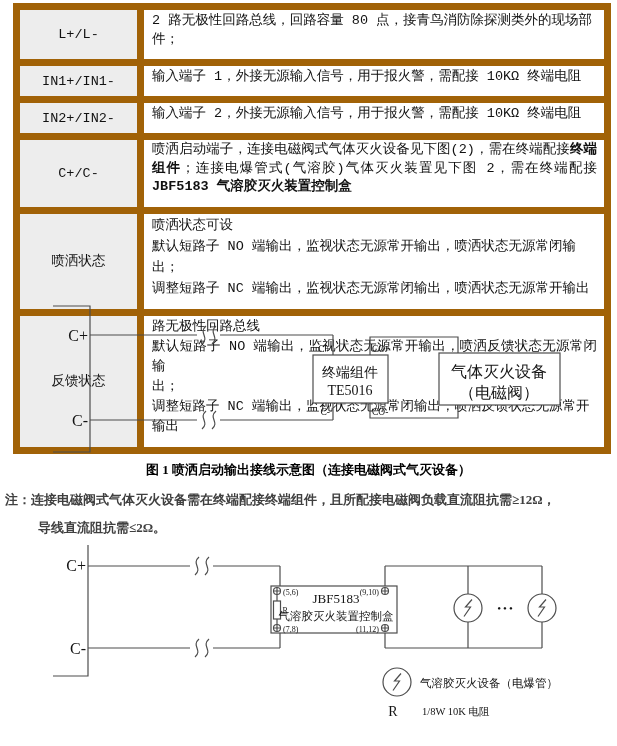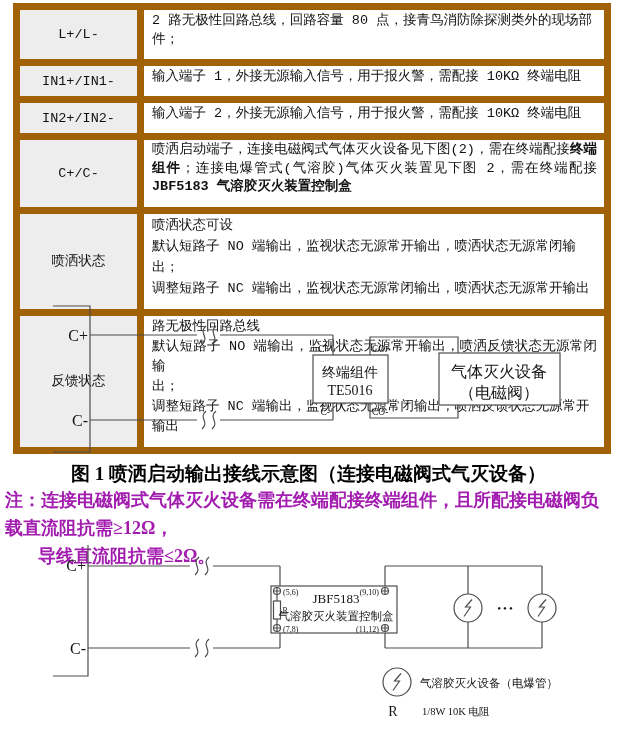--- a/index.html
+++ b/index.html
@@ -19,23 +19,23 @@
   b{font-weight:bold;}
   
   .fig{position:absolute;left:0;}
   .fig path,.fig rect,.fig circle,.fig polyline{stroke:#4d4d4d;fill:none;stroke-width:1.2;}
   .fig rect{fill:#ffffff;}
   .fig text{stroke:none;fill:#141414;font-family:"Liberation Serif","DejaVu Serif",serif;}
   .pin{font-family:"DejaVu Sans Mono","Liberation Mono",monospace;font-size:9.5px;}
   .tpin{font-family:"DejaVu Sans Mono","Liberation Mono",monospace;font-size:8px;}
   .plabel{font-size:16px;}
   .caption{position:absolute;left:0;width:617px;text-align:center;font-weight:bold;
-           font-size:19px;color:#000;}
+           font-size:13px;color:#000;}
   .note{position:absolute;left:5px;top:486px;width:606px;font-weight:bold;
-        font-size:18px;line-height:28px;color:#a21caf;}
+        font-size:13px;line-height:28px;color:#404040;}
   .note .indent{padding-left:33px;}
 </style>
 </head>
 <body>
 
 <div class="page">
 
   <table class="spec-table">
     <colgroup>
         <col style="width:124px">

